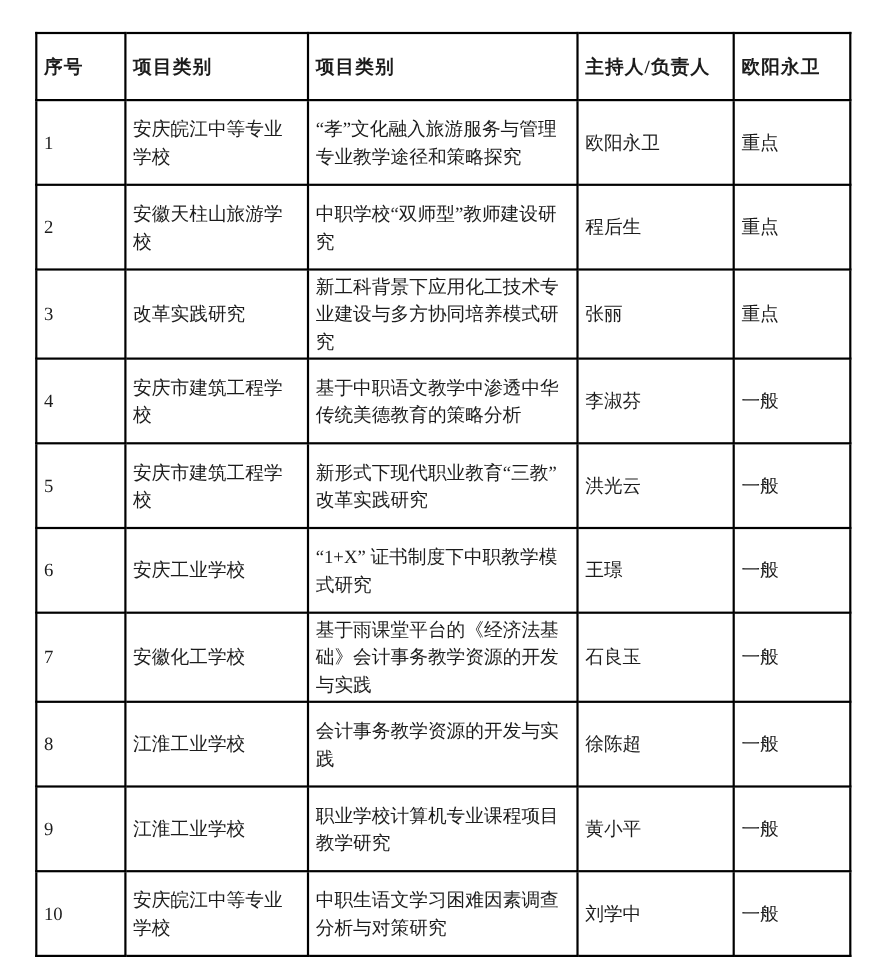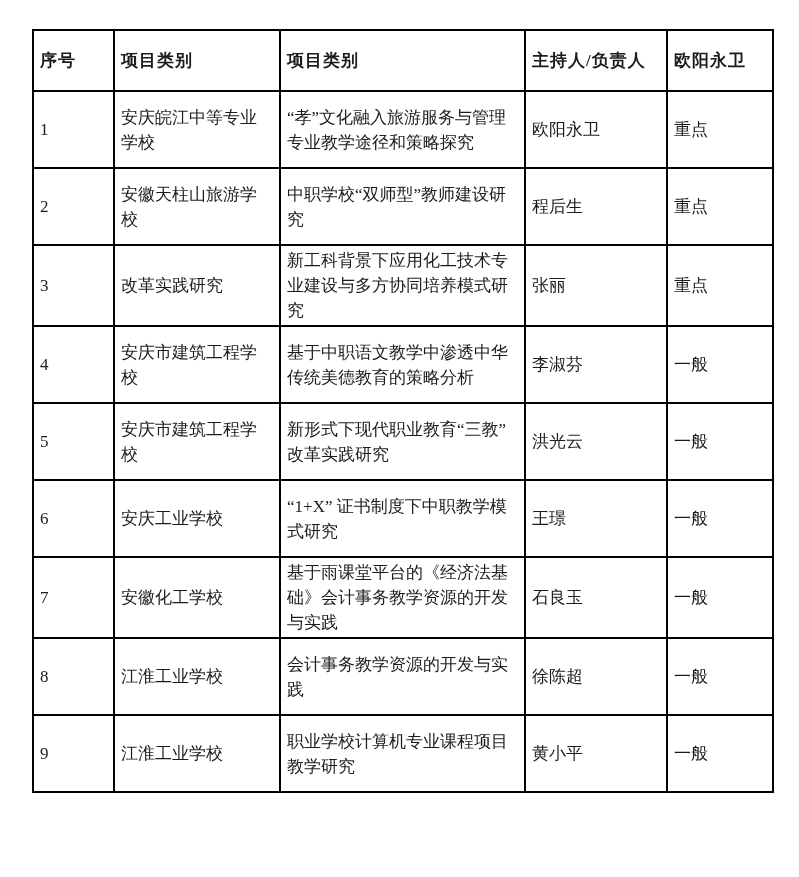--- a/index.html
+++ b/index.html
@@ -125,14 +125,21 @@
       <td>徐陈超</td>
       <td>一般</td>
     </tr>
     <tr>
       <td>9</td>
       <td>江淮工业学校</td>
       <td>职业学校计算机专业课程项目教学研究</td>
       <td>黄小平</td>
       <td>一般</td>
     </tr>
+    <tr>
+      <td>10</td>
+      <td>安庆皖江中等专业学校</td>
+      <td>中职生语文学习困难因素调查分析与对策研究</td>
+      <td>刘学中</td>
+      <td>一般</td>
+    </tr>
   </tbody>
 </table>
 
 </body></html>

